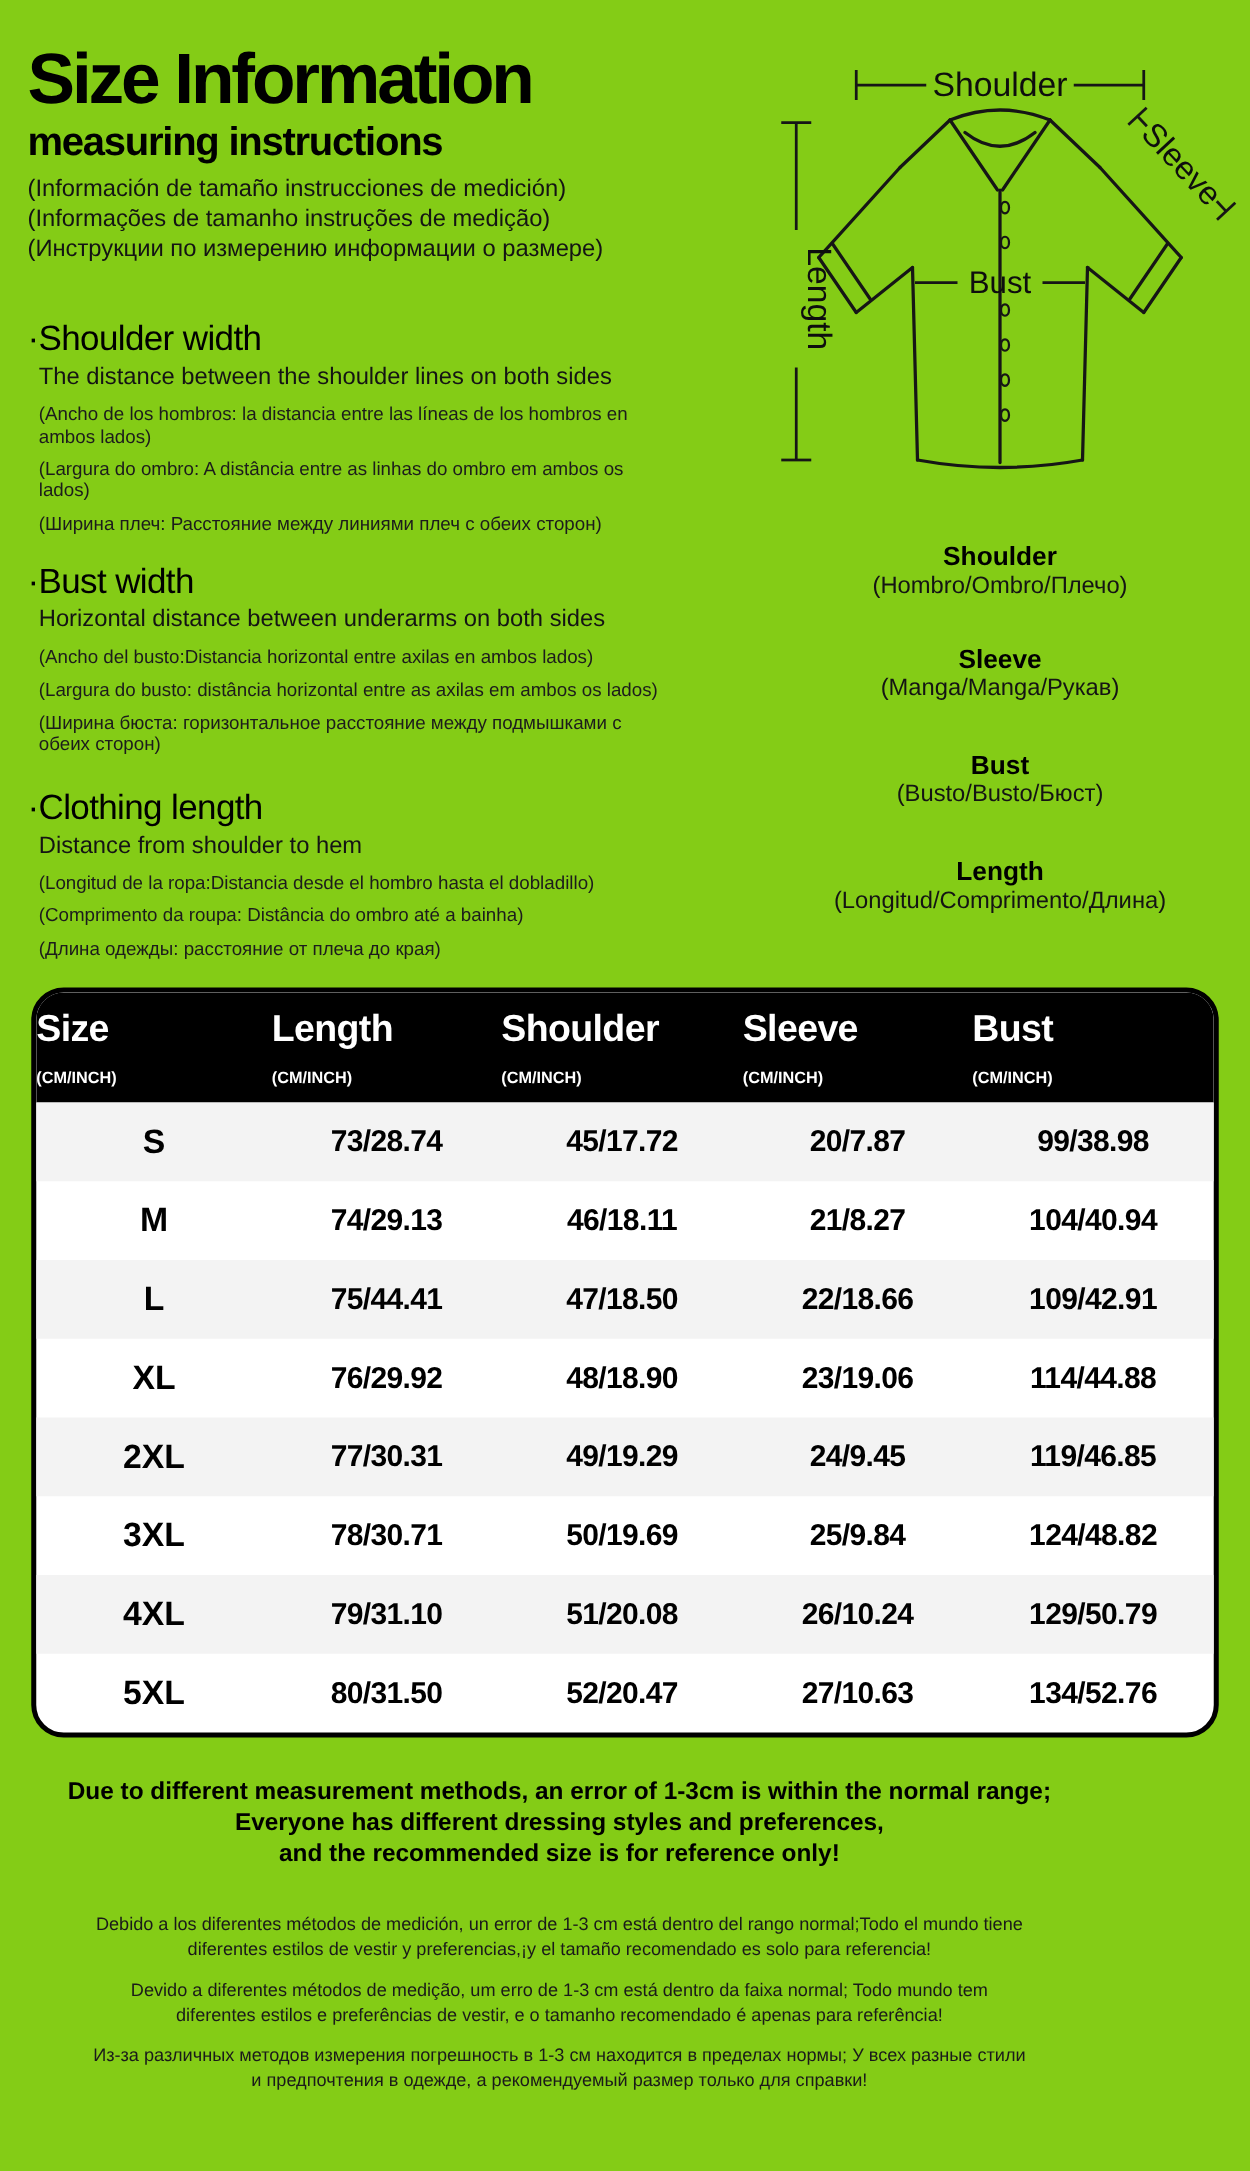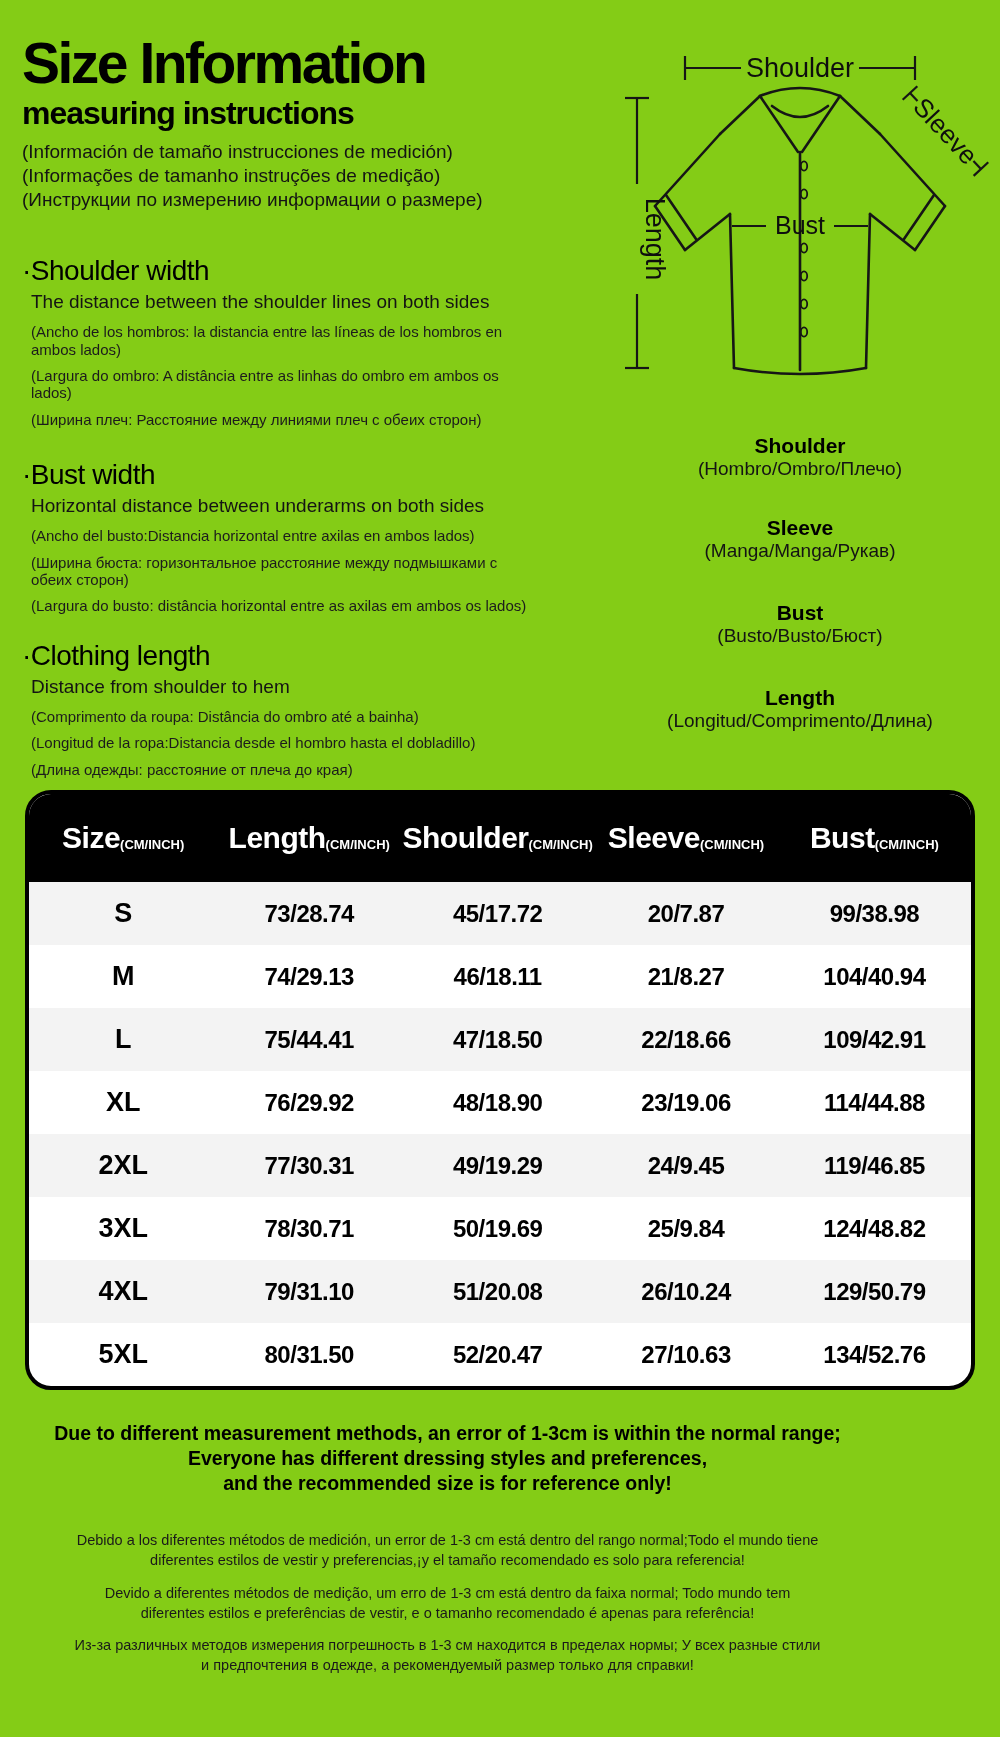--- a/index.html
+++ b/index.html
@@ -7,40 +7,40 @@
   .page{position:relative;width:1000px;height:1737px;background:#84cc16;
         font-family:"Liberation Sans",sans-serif;color:#111;overflow:hidden}
 
   
   .left-col{position:absolute;left:22px;top:34px;width:522px}
   .title{font-size:57px;font-weight:700;letter-spacing:-2.5px;line-height:1.02;color:#000}
   .subtitle{font-size:32px;font-weight:700;letter-spacing:-1px;margin-top:3px;color:#000}
   .sub-parens{margin-top:9px;font-size:19px;line-height:1.16;color:#141414}
   .sub-parens div{margin-bottom:2px}
   .section{margin-top:44px}
-  .section.mt2{margin-top:31px}
+  .section.mt2{margin-top:21px}
   .section.mt3{margin-top:25px}
   .sec-title{font-size:28px;font-weight:400;letter-spacing:-0.5px;color:#000}
   .sec-desc{font-size:19px;margin-top:4px;padding-left:9px;color:#141414}
   .sec-notes{margin-top:10px;padding-left:9px;width:505px}
   .sec-notes div{font-size:15px;line-height:1.16;margin-bottom:9px;color:#1c1c1c}
 
   
   .diagram{position:absolute;left:600px;top:38px;width:395px;height:362px}
   .diagram svg{width:100%;height:100%}
   .cap{position:absolute;left:610px;width:380px;text-align:center}
   .cap-shoulder{top:434px}.cap-sleeve{top:516px}.cap-bust{top:601px}.cap-length{top:686px}
   .cap-title{font-size:21px;font-weight:700;color:#000}
   .cap-sub{font-size:19px;margin-top:0;color:#141414}
 
   
   .size-table{position:absolute;left:25px;top:790px;width:950px;height:600px;
               border:4px solid #000;border-radius:26px;overflow:hidden;background:#fff}
   .thead{display:flex;background:#000;color:#fff;height:88px;align-items:center}
-  .thcell{display:flex;flex-direction:row;align-items:center;justify-content:center}
+  .thcell{display:flex;flex-direction:column;justify-content:center}
   .th-label{font-size:30px;font-weight:700;letter-spacing:-0.5px}
   .th-unit{font-size:13px;font-weight:700;margin-top:13px}
   .c1{width:20%}.c2{width:19.5%}.c3{width:20.5%}.c4{width:19.5%}.c5{width:20.5%}
   .tbody>div.trow{display:flex;height:63px;align-items:center}
   .tbody>div.trow:nth-of-type(odd){background:#f3f3f3}
   .tcell{text-align:center;font-weight:700;color:#000}
   .tcell.size{font-size:27px}
   .tcell.val{font-size:24px;letter-spacing:-0.5px}
 
   
@@ -76,32 +76,32 @@
           <div>(Ширина плеч: Расстояние между линиями плеч с обеих сторон)</div>
         </div>
     </div>
 
     <div class="section mt2">
       <div class="sec-title"><span>·</span><span>Bust width</span></div>
       <div class="sec-desc">Horizontal distance between underarms on both sides</div>
       <div class="sec-notes">
 
       <div>(Ancho del busto:Distancia horizontal entre axilas en ambos lados)</div>
+          <div>(Largura do busto: distância horizontal entre as axilas em ambos os lados)</div>
           <div>(Ширина бюста: горизонтальное расстояние между подмышками с обеих сторон)</div>
-          <div>(Largura do busto: distância horizontal entre as axilas em ambos os lados)</div>
         </div>
     </div>
 
     <div class="section mt3">
       <div class="sec-title"><span>·</span><span>Clothing length</span></div>
       <div class="sec-desc">Distance from shoulder to hem</div>
       <div class="sec-notes">
 
-      <div>(Comprimento da roupa: Distância do ombro até a bainha)</div>
-          <div>(Longitud de la ropa:Distancia desde el hombro hasta el dobladillo)</div>
+      <div>(Longitud de la ropa:Distancia desde el hombro hasta el dobladillo)</div>
+          <div>(Comprimento da roupa: Distância do ombro até a bainha)</div>
           <div>(Длина одежды: расстояние от плеча до края)</div>
         </div>
     </div>
   </div>
 
   <div class="diagram">
     <svg viewBox="0 0 395 362" xmlns="http://www.w3.org/2000/svg">
       <g stroke="#161616" stroke-width="2.2" fill="none">
         <line x1="85" y1="18" x2="85" y2="42"></line>
         <line x1="85" y1="30" x2="141" y2="30"></line>

